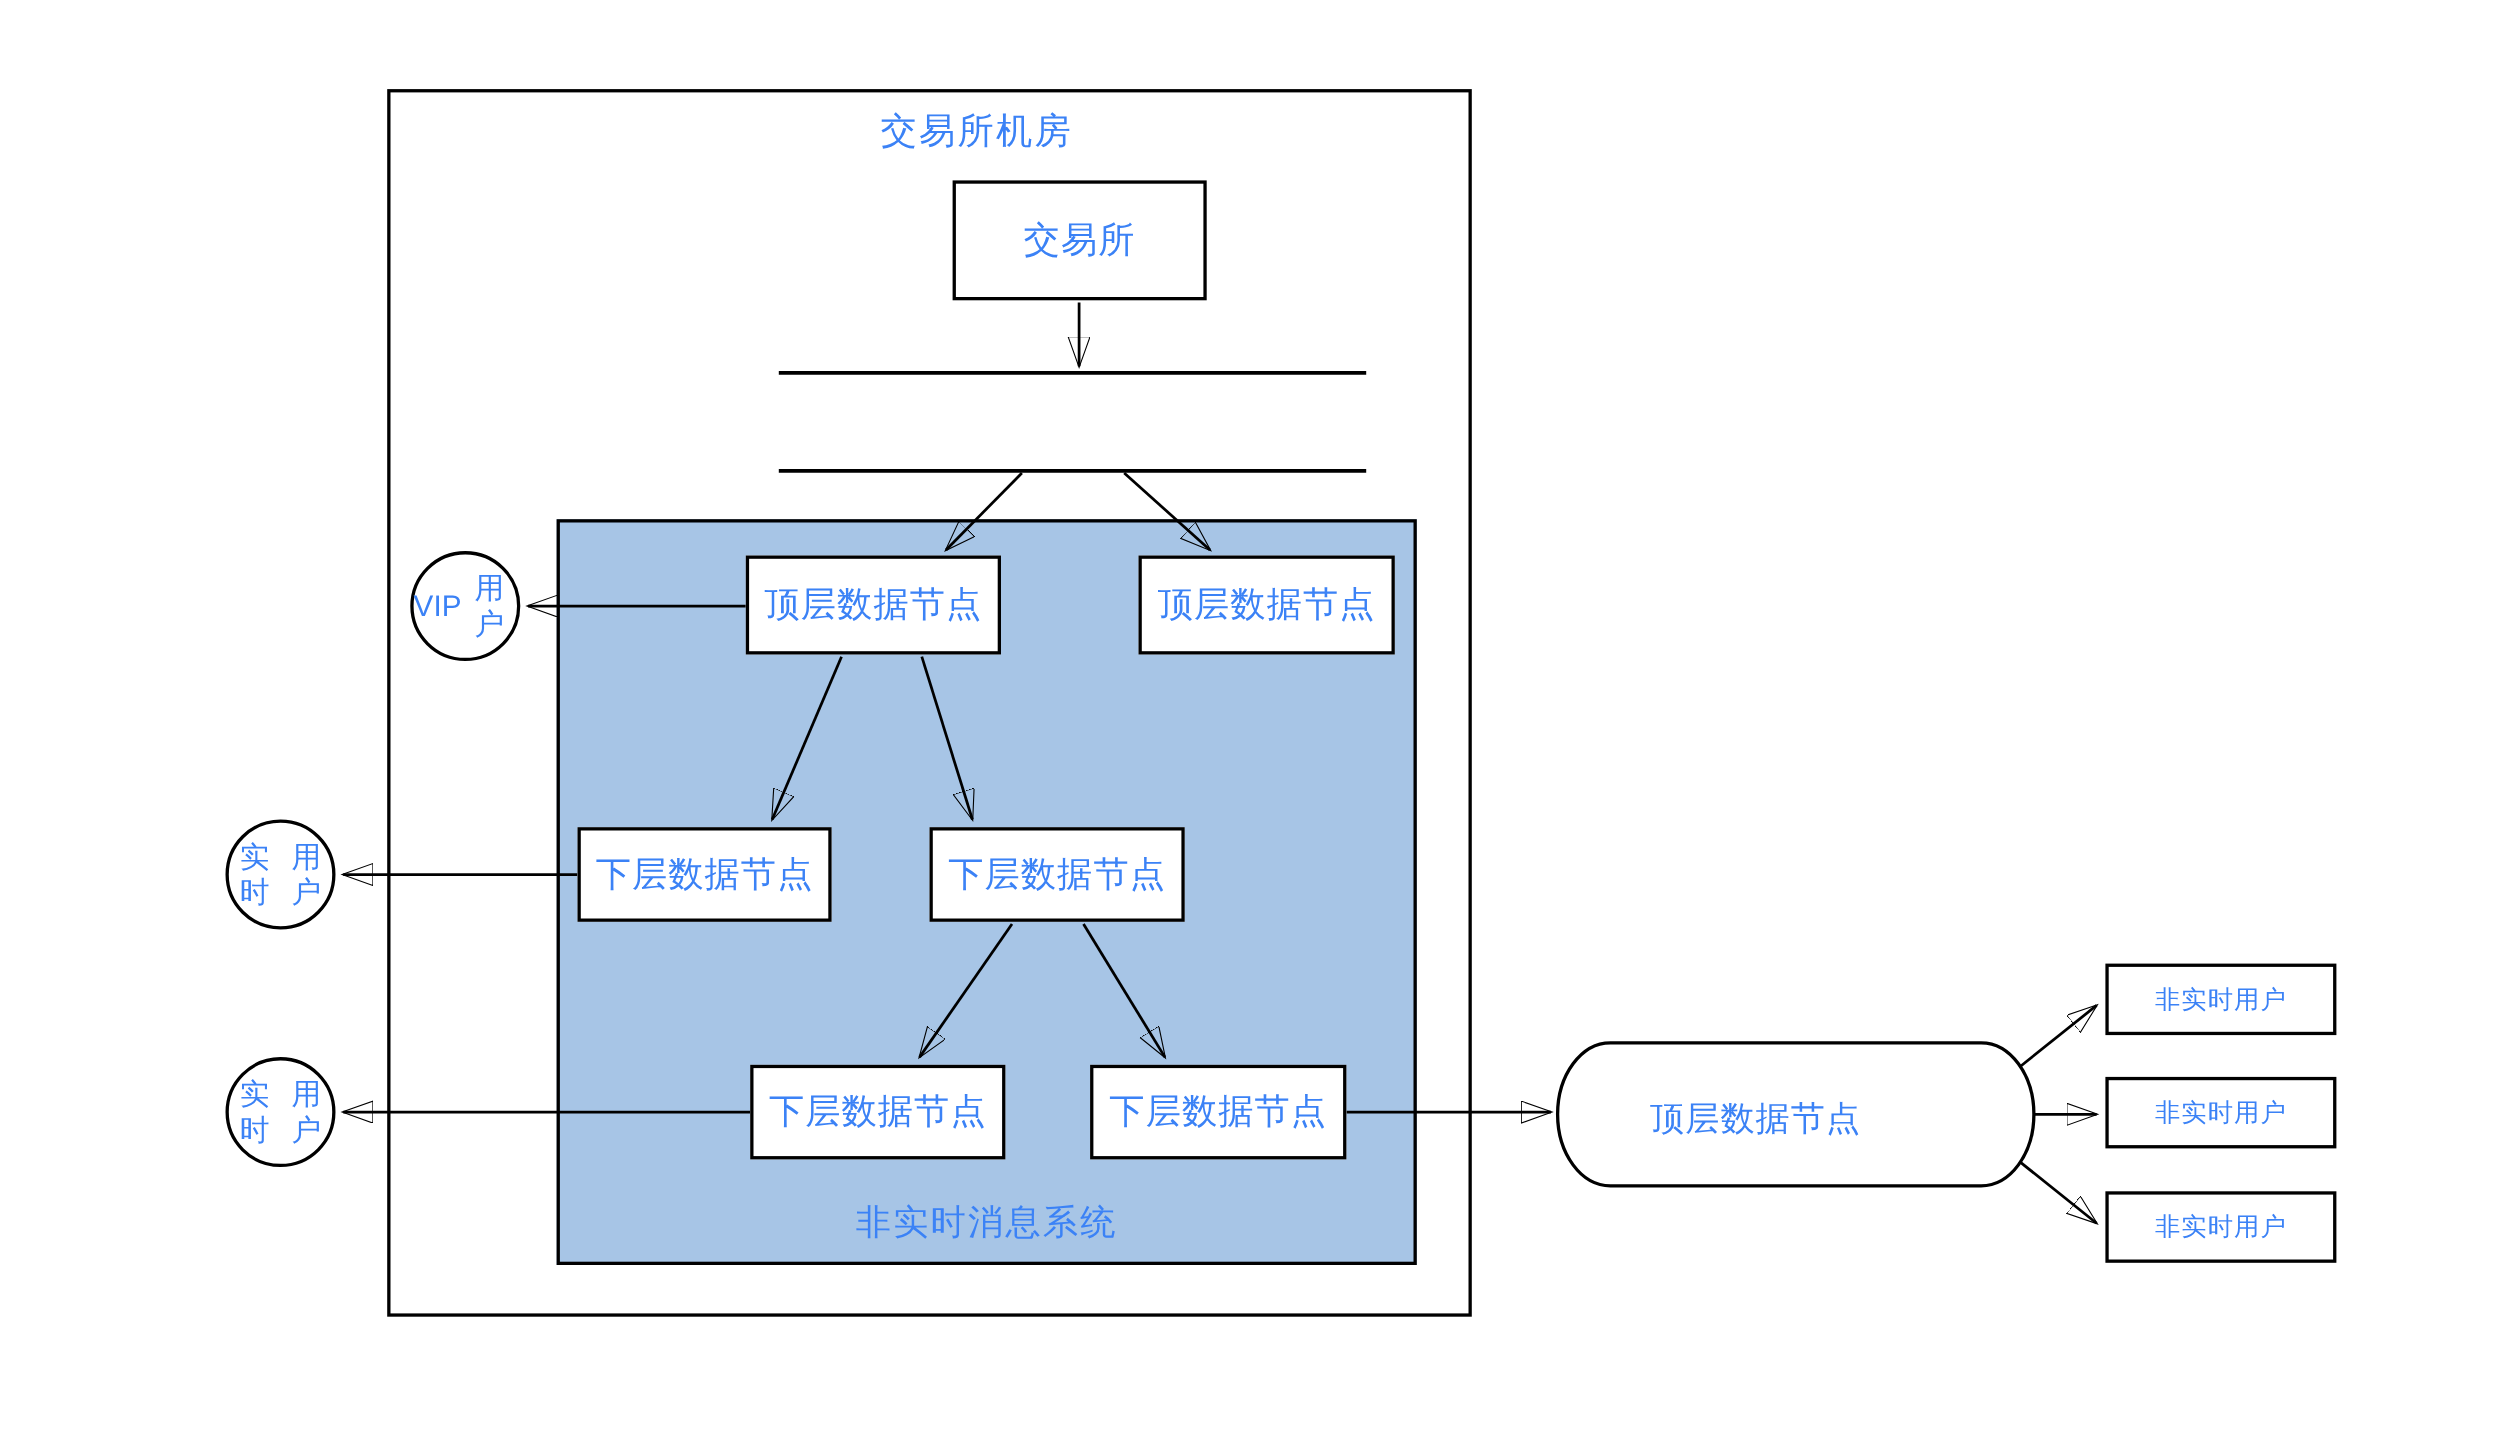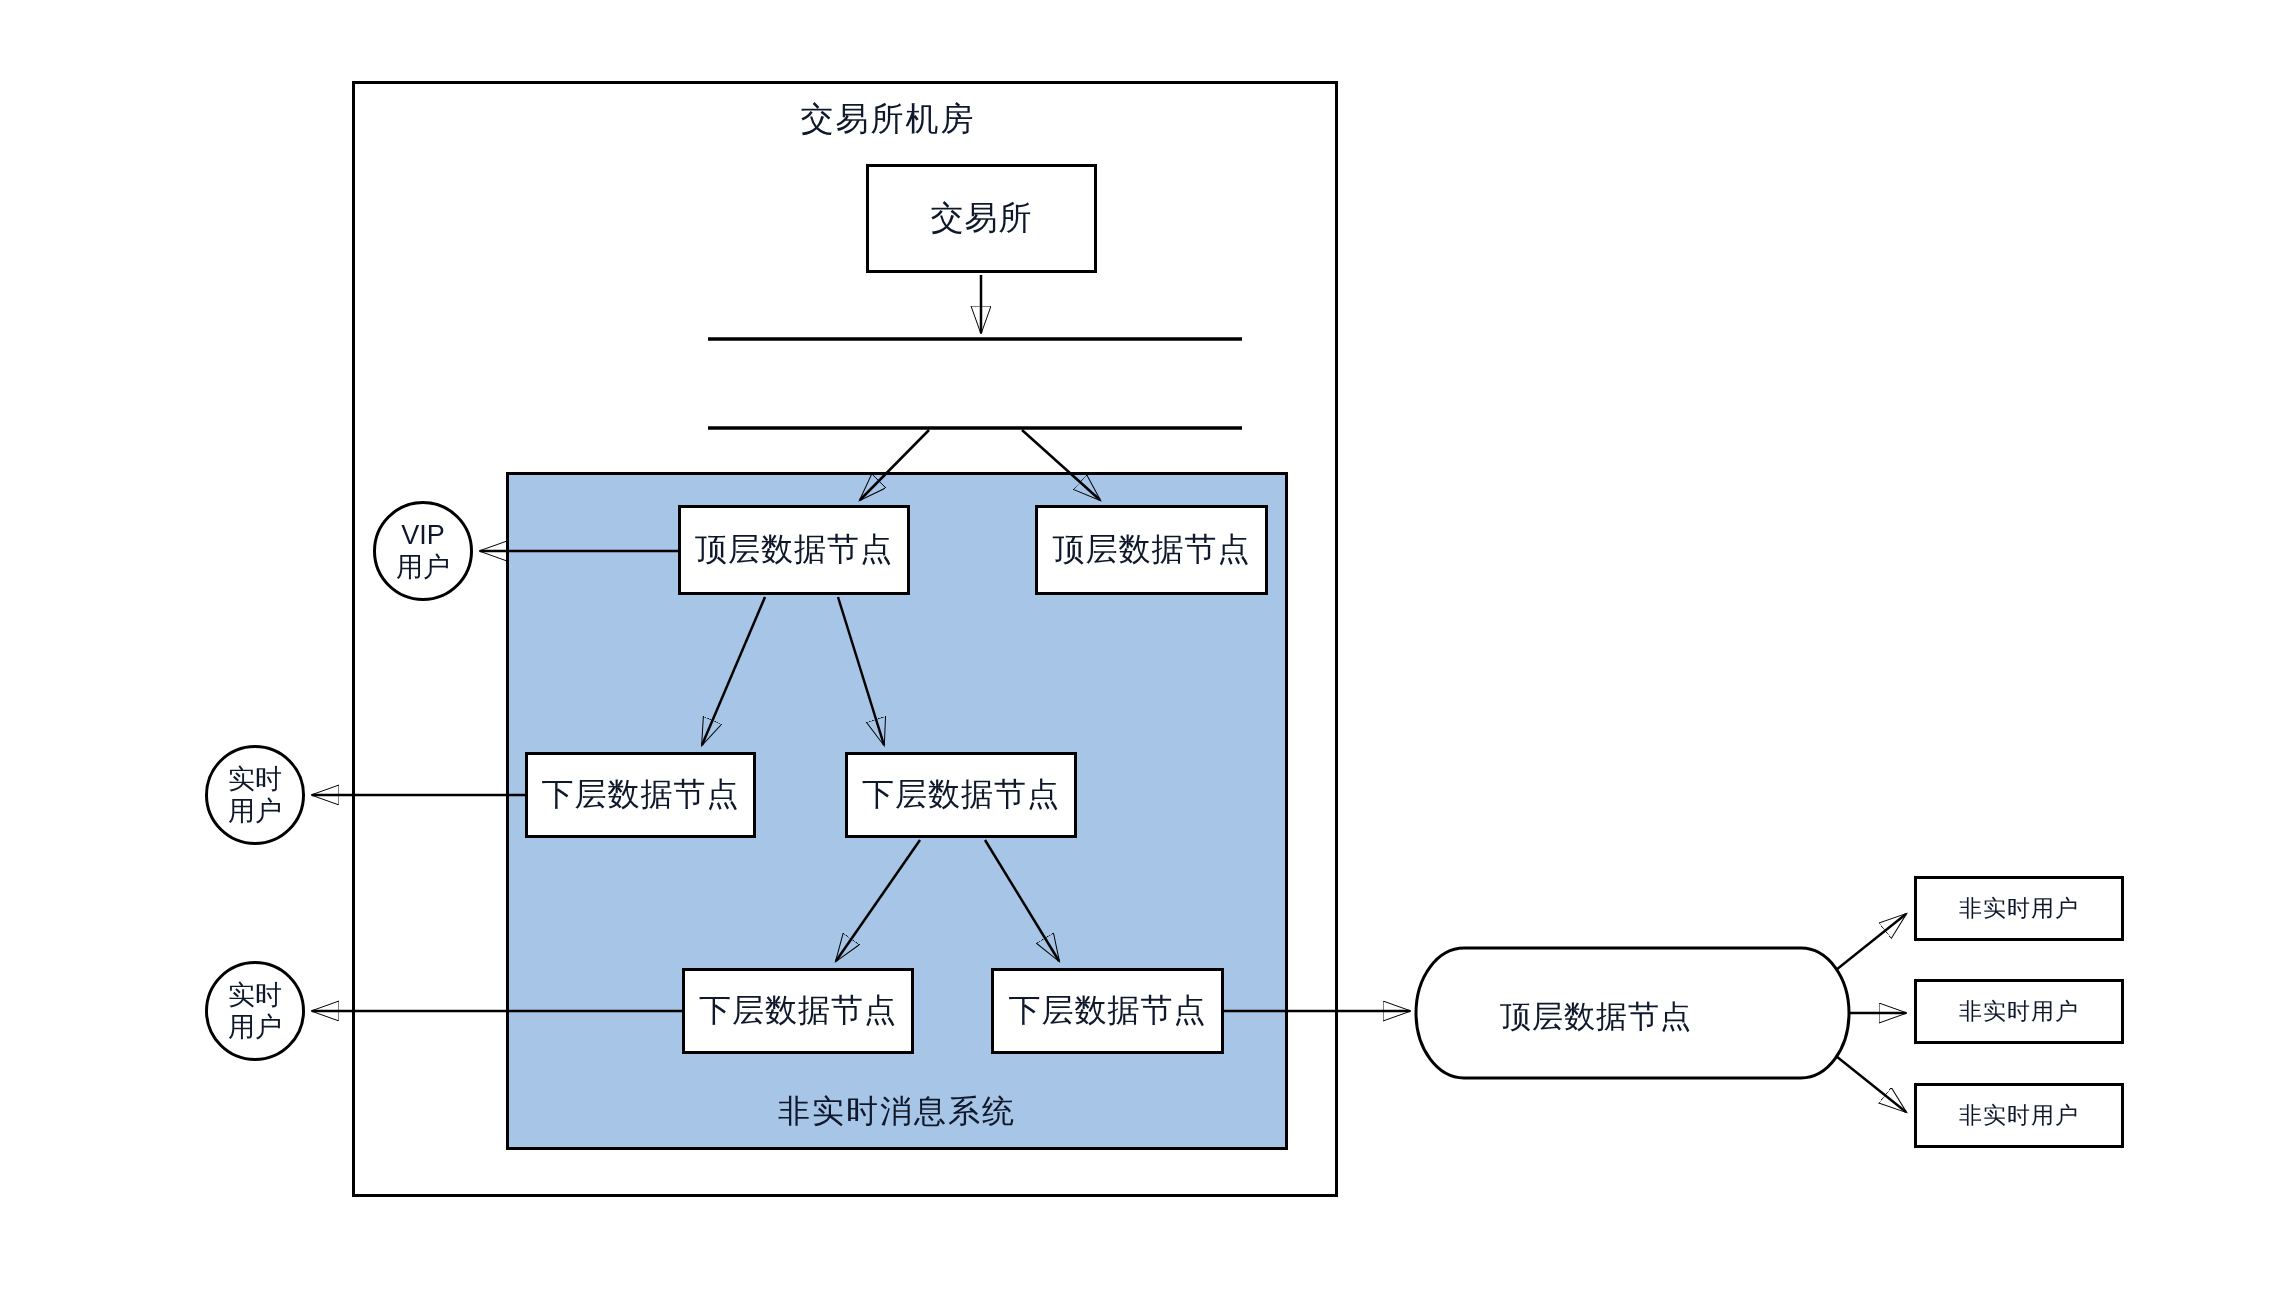--- a/index.html
+++ b/index.html
@@ -6,21 +6,21 @@
     margin: 0;
     padding: 0;
     background: #ffffff;
   }
   .canvas {
     position: relative;
     width: 2271px;
     height: 1302px;
     background: #ffffff;
     font-family: "Liberation Sans", sans-serif;
-    color: #0f172a;
+    color: #3b82f6;
     overflow: hidden;
   }
   
   .node {
     position: absolute;
     background: #ffffff;
     border: 3px solid #000000;
     display: flex;
     align-items: center;
     justify-content: center;
@@ -79,21 +79,21 @@
     z-index: 3;
   }
   
   .circle {
     position: absolute;
     width: 100px; height: 100px;
     border: 3px solid #000000;
     border-radius: 50%;
     background: #ffffff;
     display: flex;
-    flex-direction: column;
+    flex-direction: row;
     align-items: center;
     justify-content: center;
     font-size: 27px;
     line-height: 1.2;
     z-index: 3;
     box-sizing: border-box;
     text-align: center;
   }
   
   .cyl-label {

